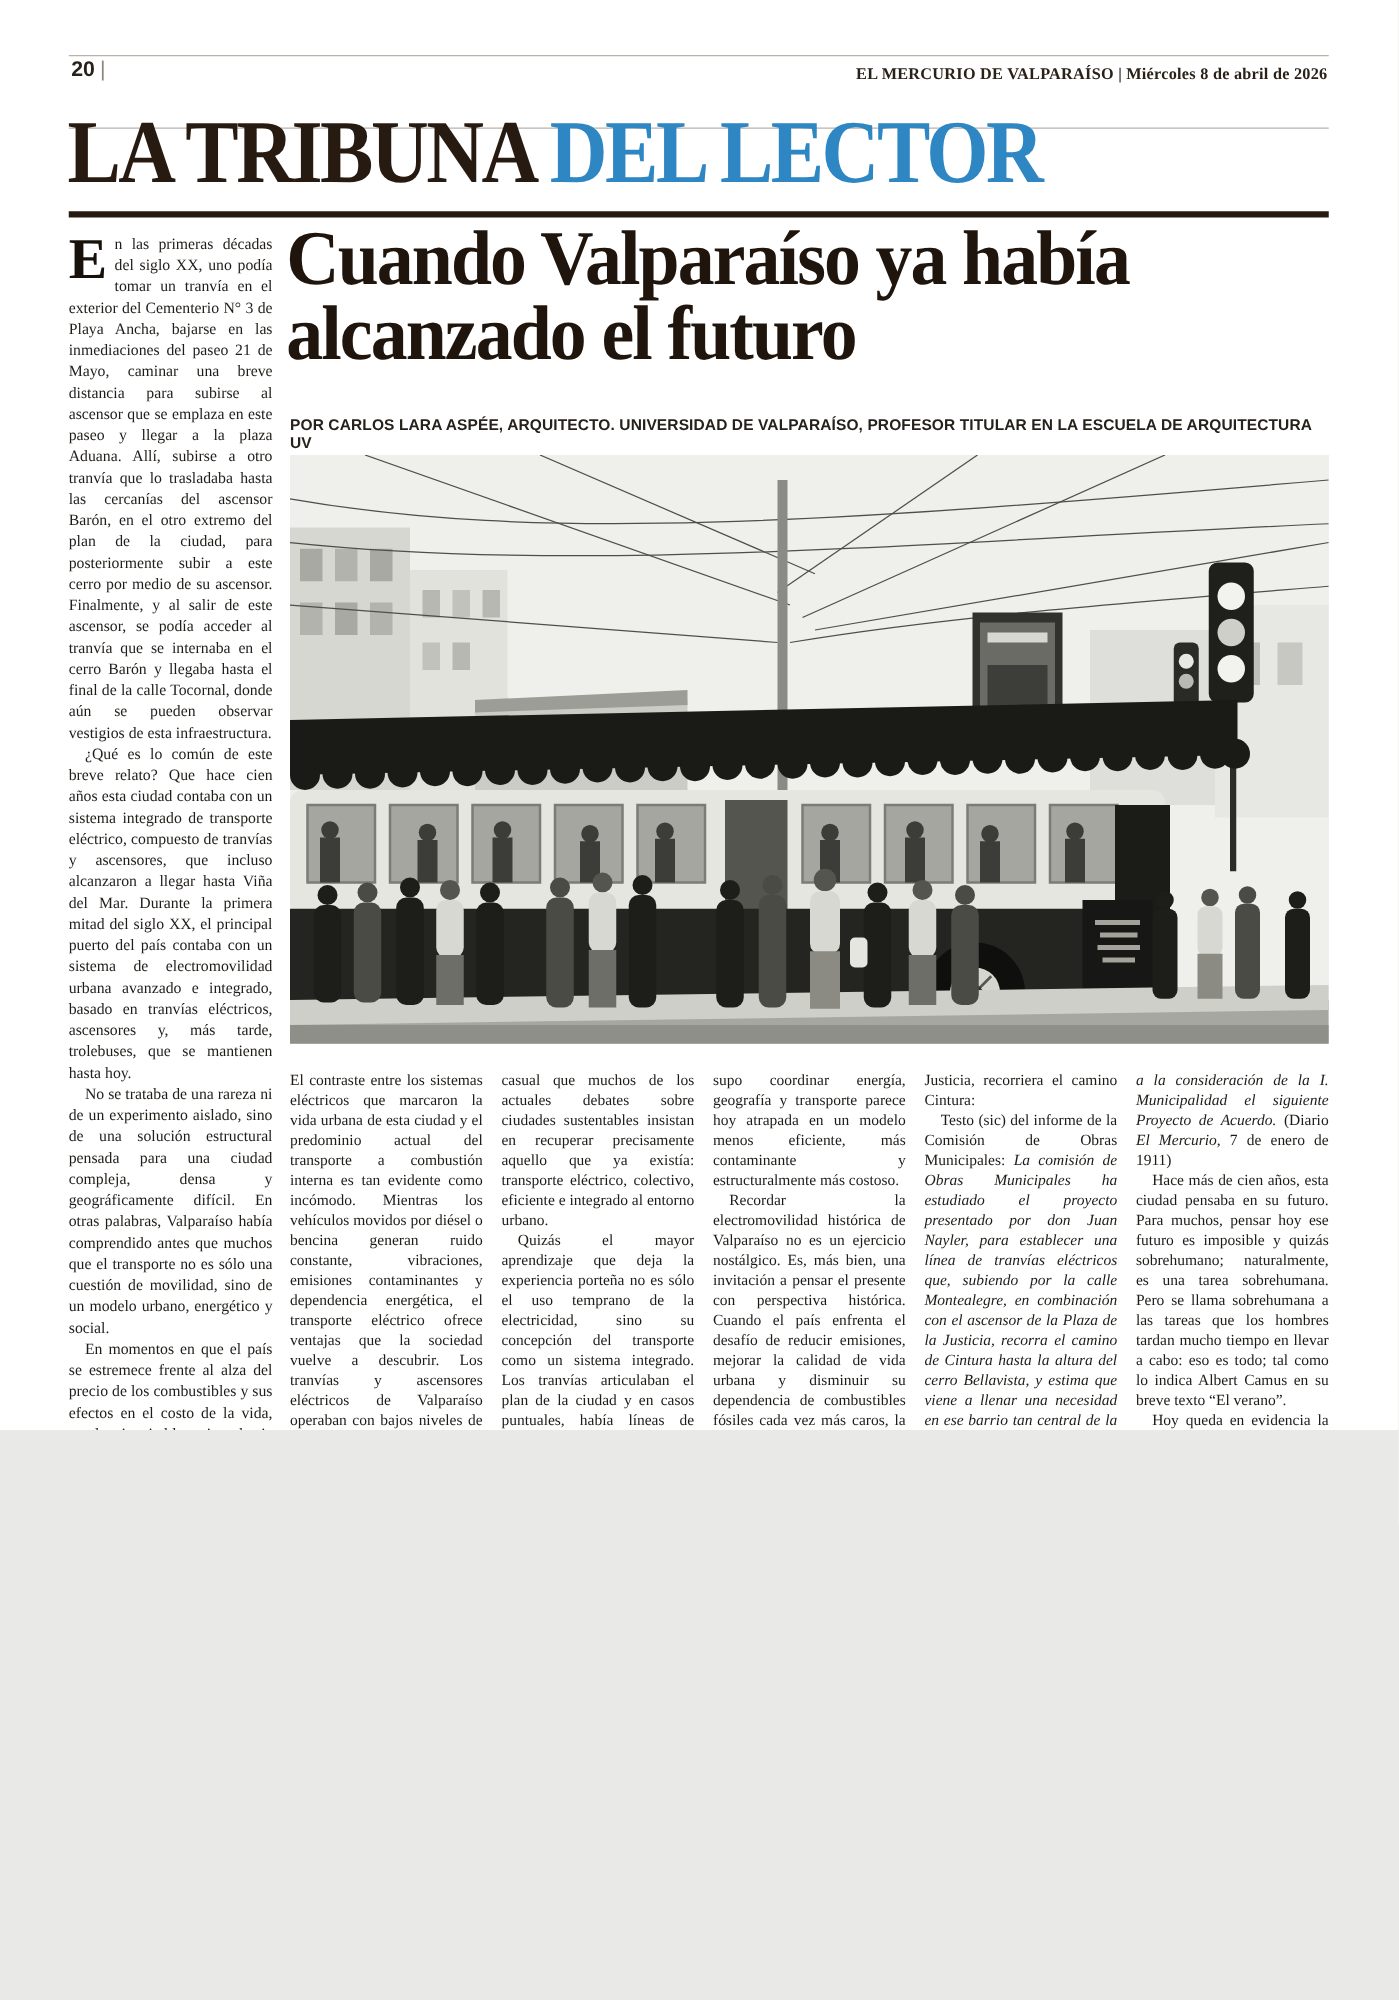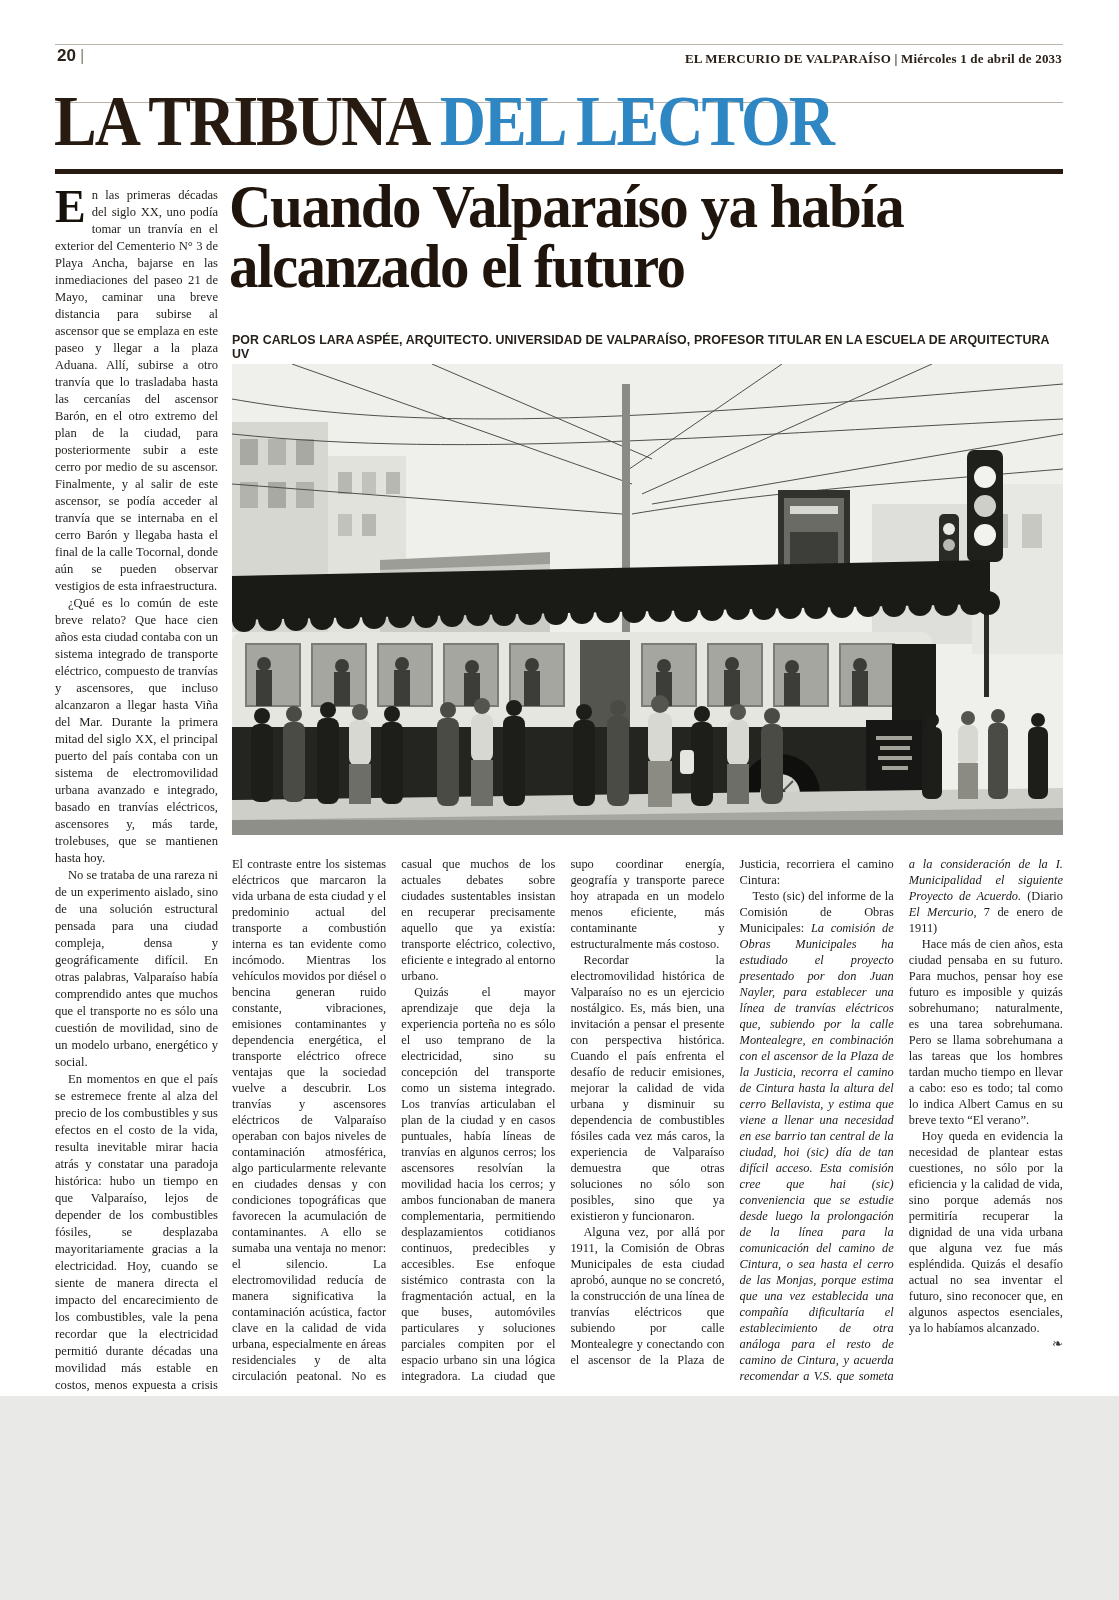--- a/index.html
+++ b/index.html
@@ -1,17 +1,17 @@
 <!DOCTYPE html>
 <html lang="es"><head>
 <meta charset="utf-8">
 <style>
   html,body{margin:0;padding:0;background:#e9e9e7;}
   .page{
-    position:relative;width:1119px;height:1396px;margin:0 auto;background:#ffffff;
+    position:relative;width:1119px;height:1144px;margin:0 auto;background:#ffffff;
     font-family:"Liberation Serif",serif;color:#1d1a16;overflow:hidden;
   }
   .hairline{position:absolute;left:55px;right:56px;height:1px;background:#b9b3ac;}
   .pagenum{position:absolute;left:57px;top:46px;font:700 17px "Liberation Sans",sans-serif;color:#2a2118;}
   .pagenum .bar{font-weight:400;color:#8c857c;padding-left:4px;}
   .edition{position:absolute;right:57px;top:51px;font:700 13px "Liberation Serif",serif;color:#2a2118;letter-spacing:.2px;}
   .masthead{
     position:absolute;left:54px;top:86px;white-space:nowrap;
     font-weight:700;font-size:64px;line-height:1;letter-spacing:-2px;color:#271b11;
     transform:scaleY(1.12);transform-origin:left top;
@@ -62,21 +62,21 @@
 </style>
 </head>
 <body>
 
 <div class="page">
 
   <div class="hairline" style="top:44px"></div>
   <div class="pagenum">
     <span>20</span><span class="bar">|</span>
   </div>
-  <div class="edition">EL MERCURIO DE VALPARAÍSO | Miércoles 1 de abril de 2033</div>
+  <div class="edition">EL MERCURIO DE VALPARAÍSO | Miércoles 8 de abril de 2026</div>
   <div class="hairline" style="top:102px"></div>
 
   <div class="masthead">
     <span>LA TRIBUNA</span>
     <span class="blue">DEL LECTOR</span>
   </div>
   <div class="thickrule"></div>
 
   <div class="intro">
     <p class="np"><span class="dropcap">E</span><span>n las primeras décadas del siglo XX, uno podía tomar un tranvía en el exterior del Cementerio N° 3 de Playa Ancha, bajarse en las inmediaciones del paseo 21 de Mayo, caminar una breve distancia para subirse al ascensor que se emplaza en este paseo y llegar a la plaza Aduana. Allí, subirse a otro tranvía que lo trasladaba hasta las cercanías del ascensor Barón, en el otro extremo del plan de la ciudad, para posteriormente subir a este cerro por medio de su ascensor. Finalmente, y al salir de este ascensor, se podía acceder al tranvía que se internaba en el cerro Barón y llegaba hasta el final de la calle Tocornal, donde aún se pueden observar vestigios de esta infraestructura.</span></p>

